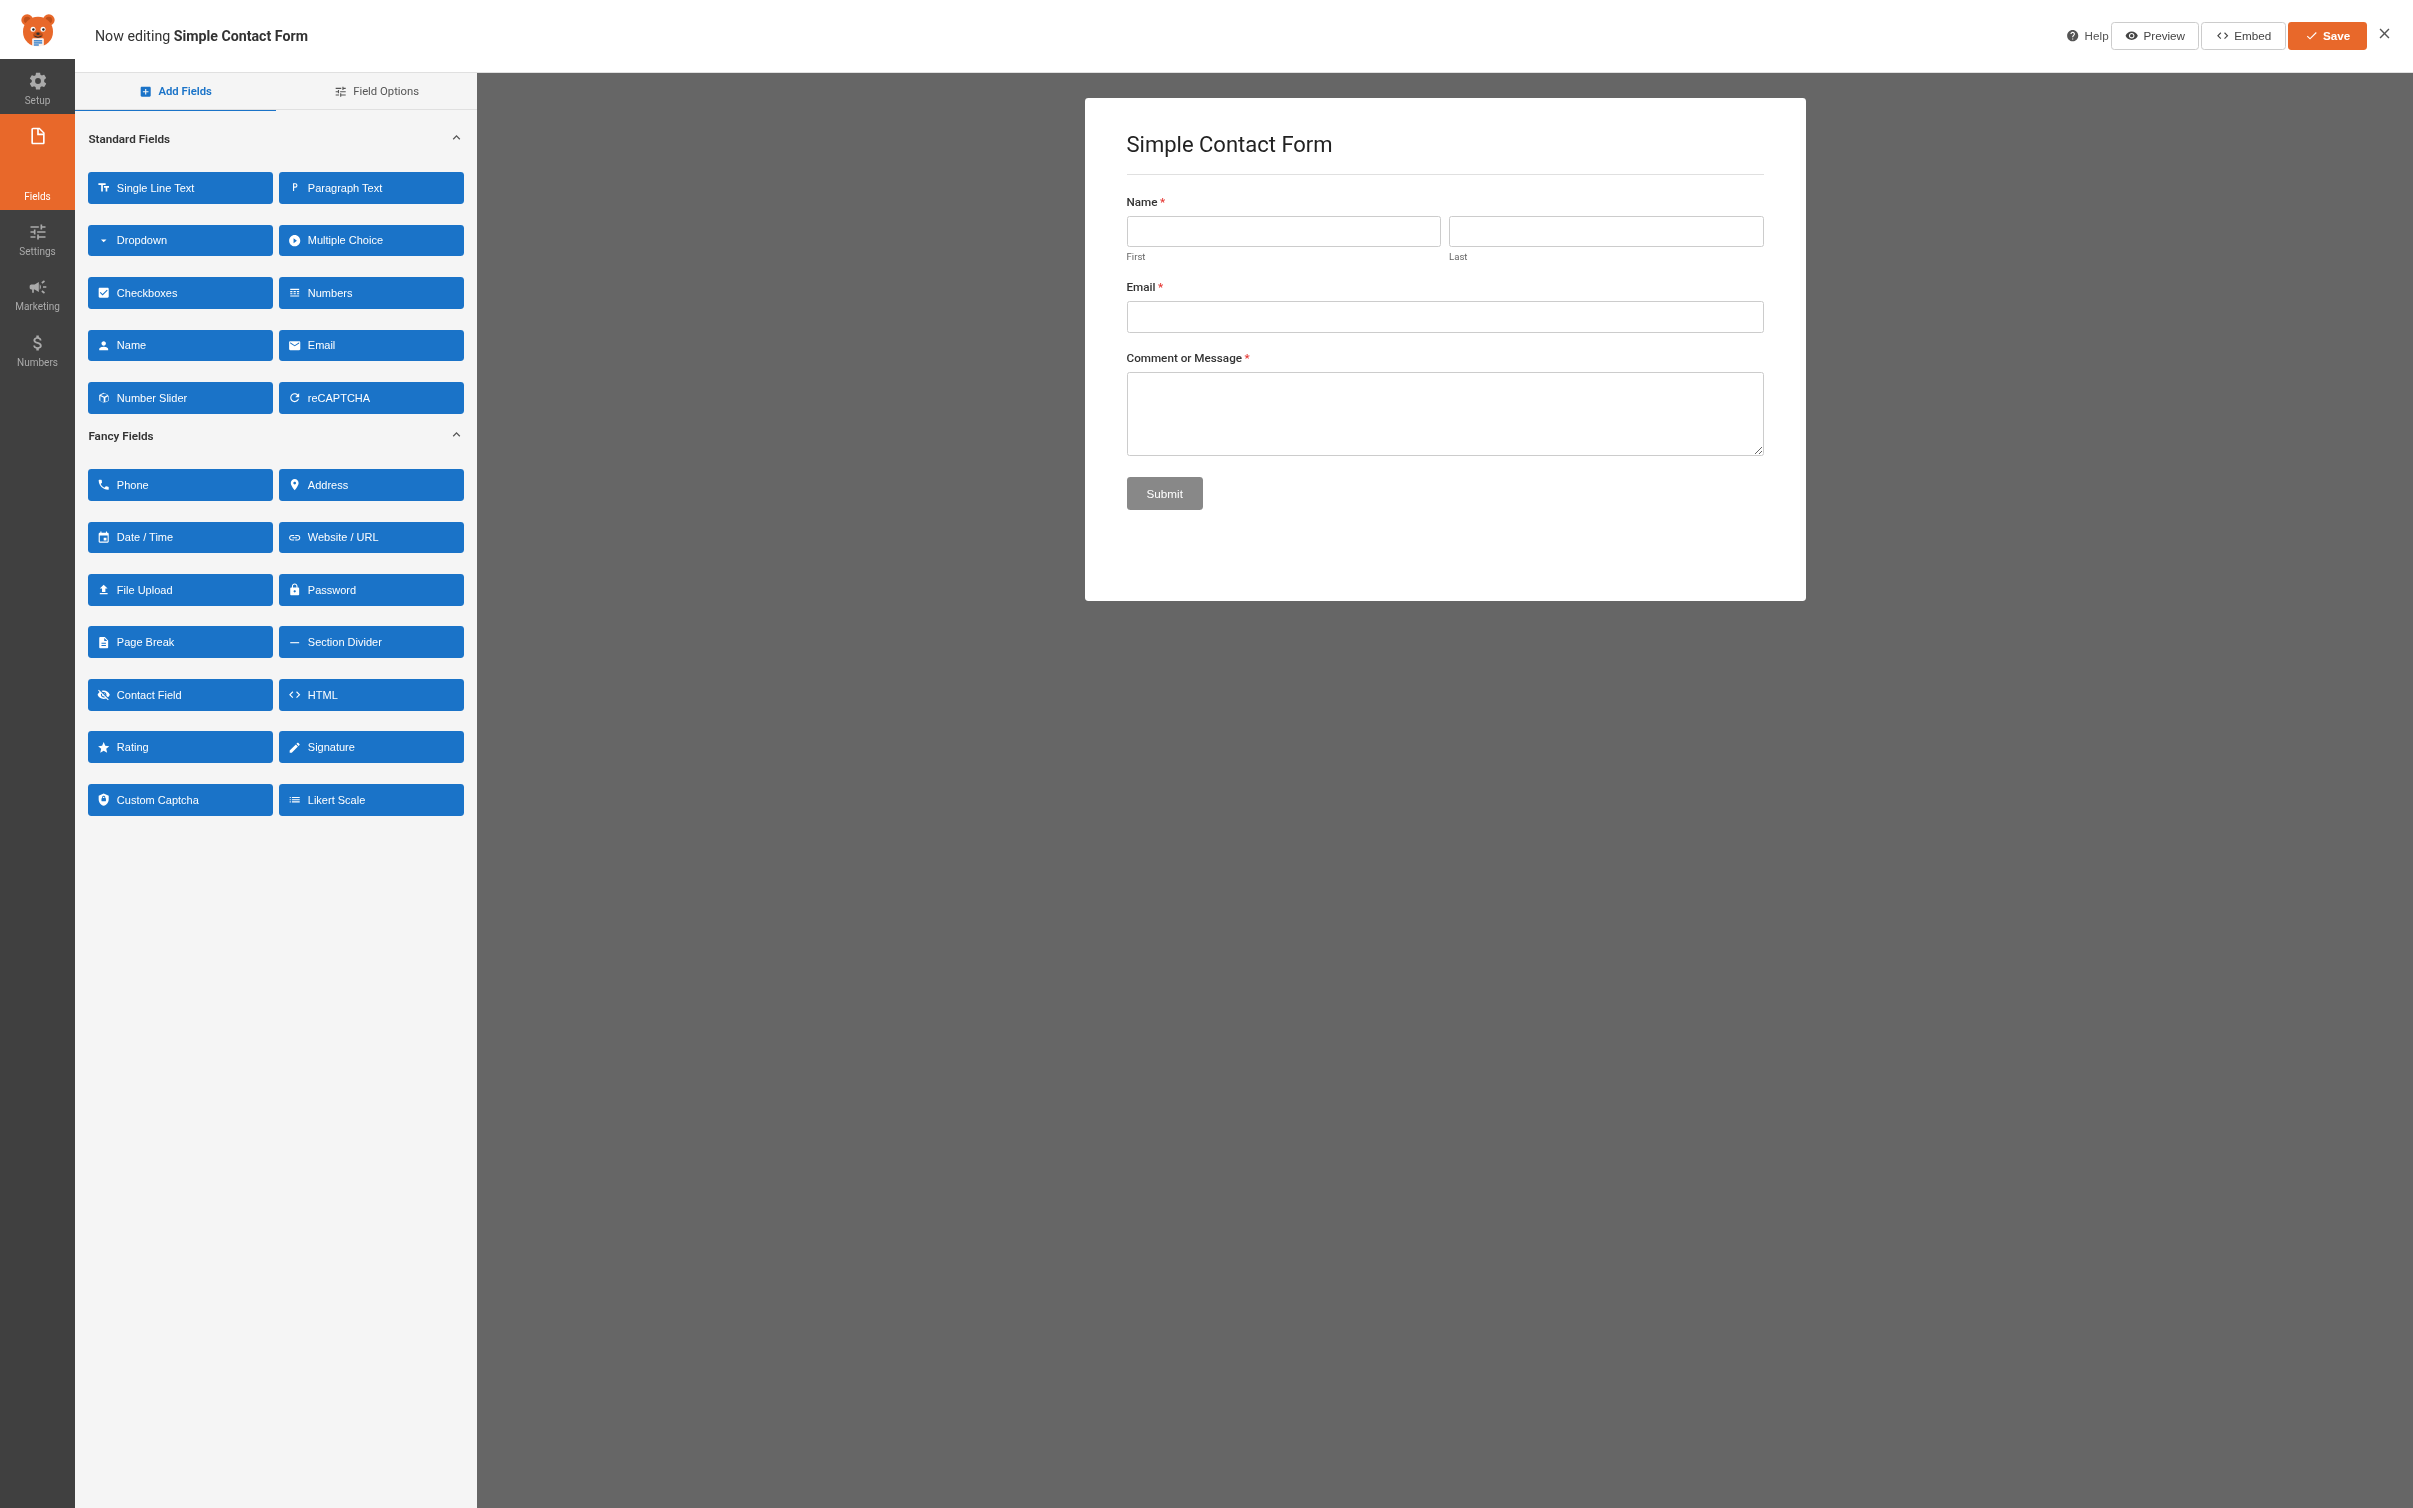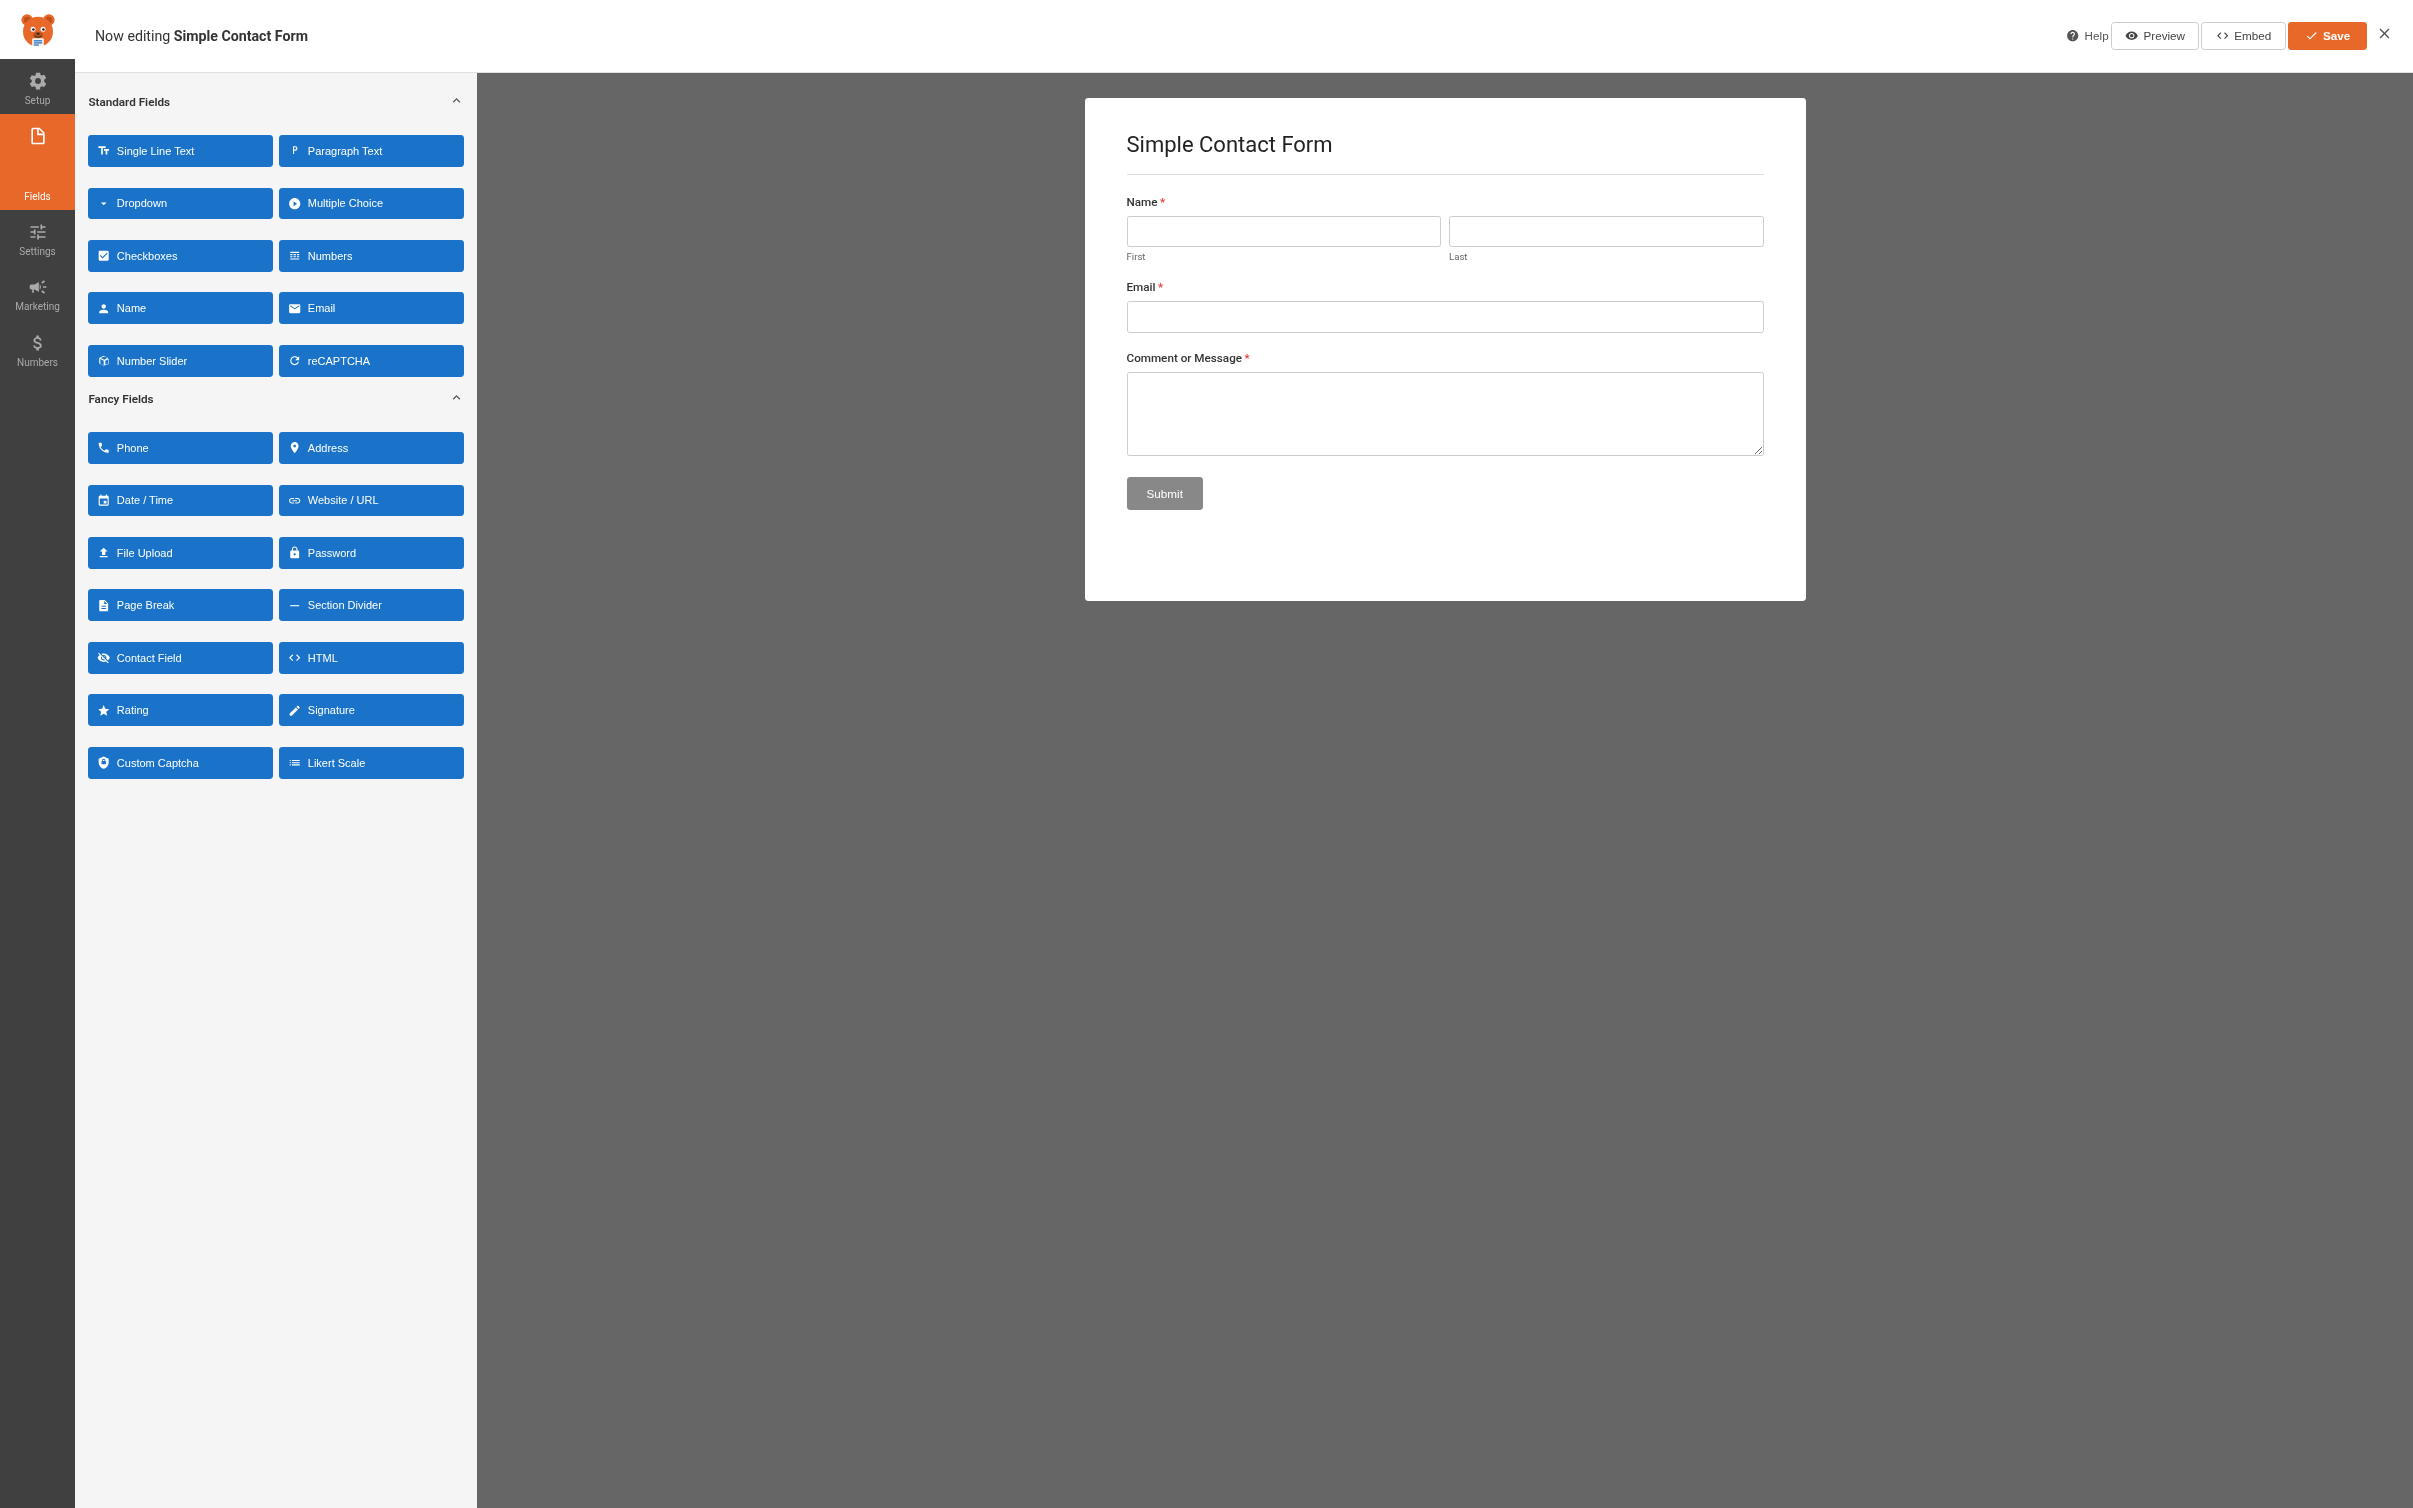--- a/index.html
+++ b/index.html
@@ -352,20 +352,34 @@
             <path d="M19 6.41L17.59 5 12 10.59 6.41 5 5 6.41 10.59 12 5 17.59 6.41 19 12 13.41 17.59 19 19 17.59 13.41 12z"></path>
           </svg>
       </button>
     </div>
   </div>
 
   <div class="content">
 
     <div class="left-panel">
 
+      <div class="tabs">
+        <div class="tab active">
+          <svg viewBox="0 0 24 24" fill="currentColor">
+              <path d="M19 3H5c-1.11 0-2 .9-2 2v14c0 1.1.89 2 2 2h14c1.1 0 2-.9 2-2V5c0-1.1-.9-2-2-2zm-2 10h-4v4h-2v-4H7v-2h4V7h2v4h4v2z"></path>
+            </svg>
+          <span>Add Fields</span>
+        </div>
+        <div class="tab">
+          <svg viewBox="0 0 24 24" fill="currentColor">
+              <path d="M3 17v2h6v-2H3zM3 5v2h10V5H3zm10 16v-2h8v-2h-8v-2h-2v6h2zM7 9v2H3v2h4v2h2V9H7zm14 4v-2H11v2h10zm-6-4h2V7h4V5h-4V3h-2v6z"></path>
+            </svg>
+          <span>Field Options</span>
+        </div>
+      </div>
 
       <div class="fields-panel">
 
         <div class="section-header">
           <span class="section-title">Standard Fields</span>
           <button class="section-toggle">
             <svg width="15" height="15" viewBox="0 0 24 24" fill="currentColor">
                 <path d="M7.41 15.41L12 10.83l4.59 4.58L18 14l-6-6-6 6z"></path>
               </svg>
           </button>

